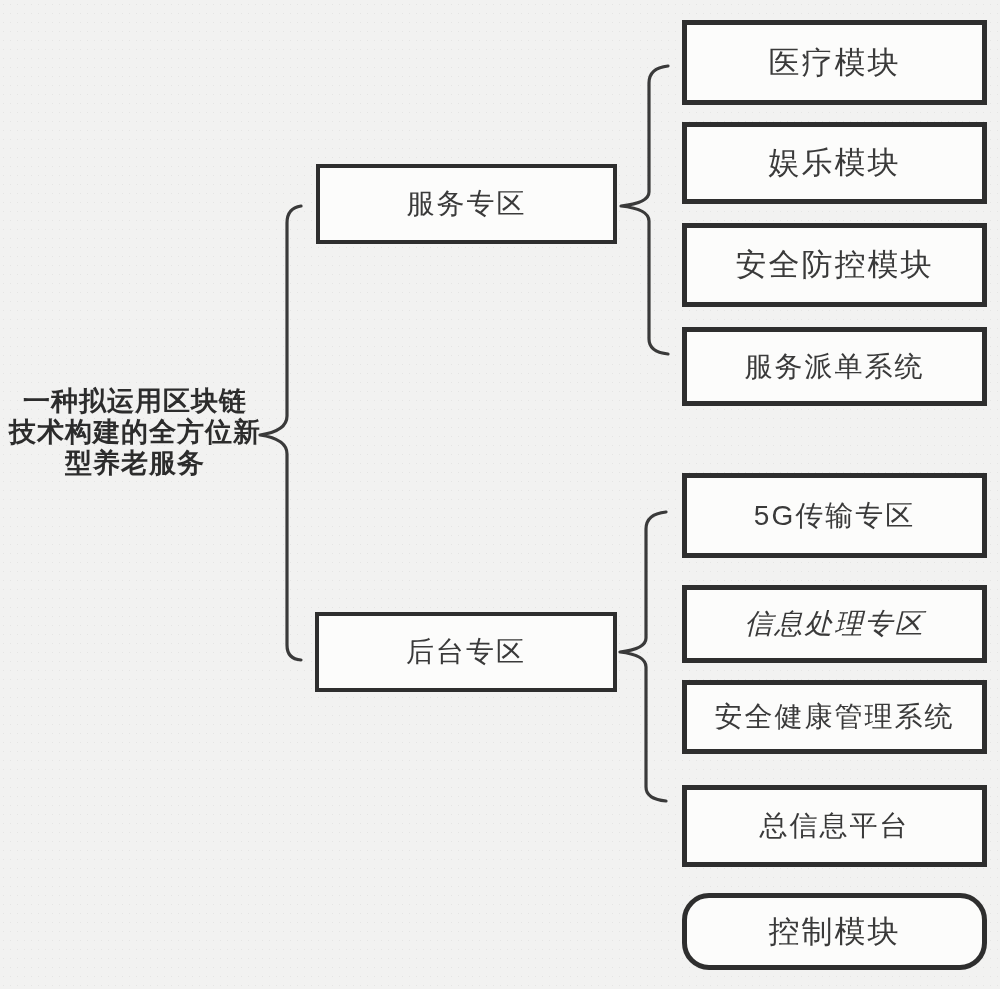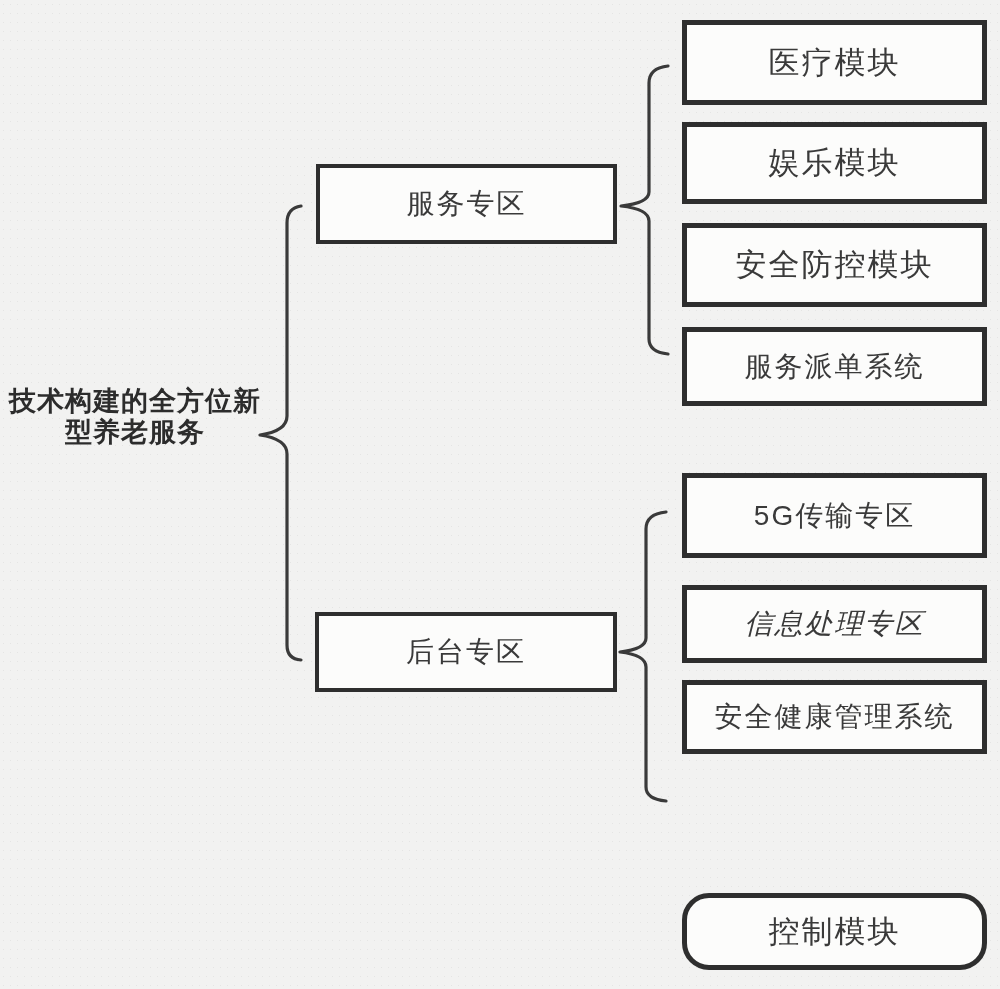--- a/index.html
+++ b/index.html
@@ -74,20 +74,21 @@
 
 <div id="canvas">
 
   <svg class="connectors" viewBox="0 0 1000 989">
     <path d="M 301 206 Q 287 208 287 223 L 287 416 Q 287 431 260 435 Q 287 439 287 454 L 287 645 Q 287 659 301 660"></path>
     <path d="M 668 66 Q 649 68 649 83 L 649 192 Q 649 203 621 206 Q 649 209 649 221 L 649 339 Q 649 352 668 354"></path>
     <path d="M 666 512 Q 646 514 646 529 L 646 638 Q 646 649 620 652 Q 646 655 646 667 L 646 787 Q 646 799 666 801"></path>
   </svg>
 
   <div id="root-label">
+    <div>一种拟运用区块链</div>
     <div>技术构建的全方位新</div>
     <div>型养老服务</div>
   </div>
 
   <div class="box mid" style="left:316px; top:164px; width:301px; height:80px;">
     <span>服务专区</span>
   </div>
   <div class="box mid" style="left:315px; top:612px; width:302px; height:80px;">
     <span>后台专区</span>
   </div>
@@ -107,17 +108,20 @@
 
   <div class="box leaf" style="left:682px; top:473px; width:305px; height:85px;">
     <span>5G传输专区</span>
   </div>
   <div class="box leaf" style="left:682px; top:585px; width:305px; height:78px;font-style:italic;">
     <span>信息处理专区</span>
   </div>
   <div class="box leaf" style="left:682px; top:680px; width:305px; height:74px;">
     <span>安全健康管理系统</span>
   </div>
+  <div class="box leaf" style="left:682px; top:785px; width:305px; height:82px;">
+    <span>总信息平台</span>
+  </div>
   <div class="box leaf big" style="left:682px; top:893px; width:305px; height:77px;border-radius:27px;">
     <span>控制模块</span>
   </div>
 
 </div>
 
 </body></html>

